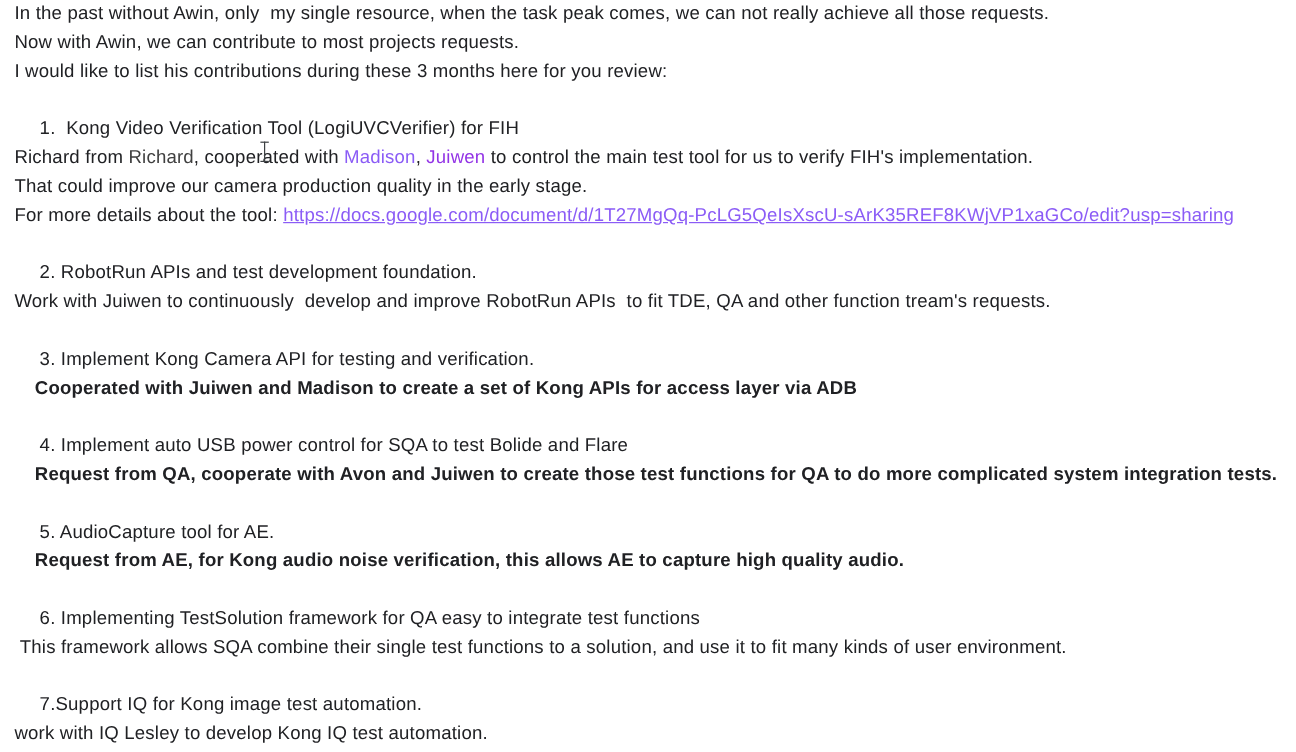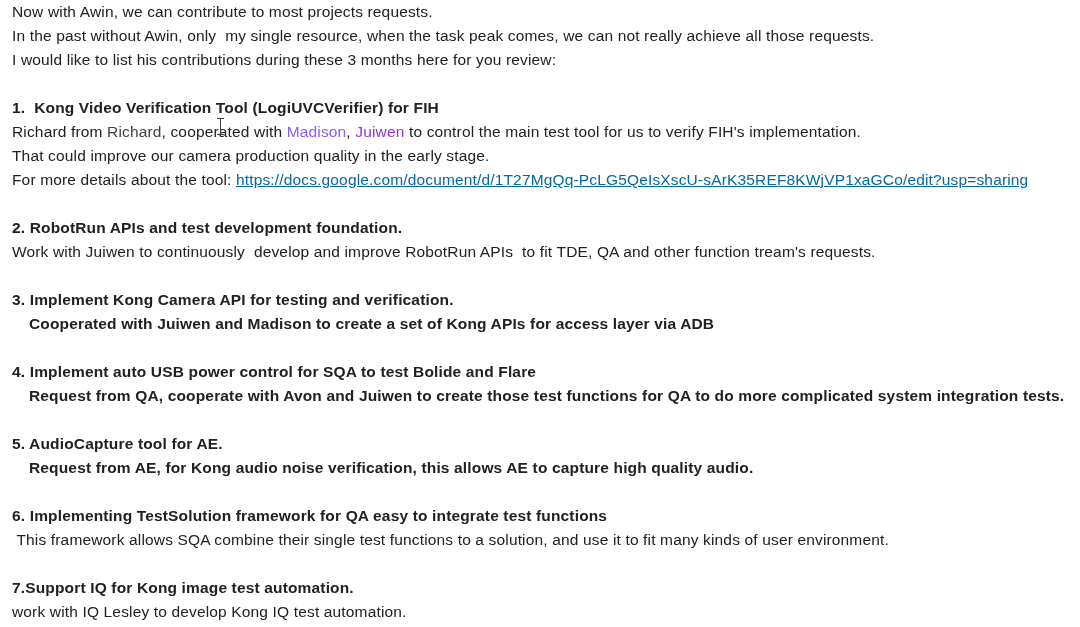--- a/index.html
+++ b/index.html
@@ -22,27 +22,28 @@
     padding: 0 12px;
   }
   .line {
     font-size: 15.5px;
     line-height: 24px;
     color: #202124;
     white-space: pre-wrap;
     letter-spacing: 0.01em;
   }
   .line.bold {
-    font-weight: bold;
+    font-weight: normal;
+    margin-left: 21px;
   }
   .spacer {
     height: 24px;
   }
   .link {
-    color: #0369a1;
+    color: #8b5cf6;
     text-decoration: underline;
     word-break: break-all;
   }
   .name-richard { color: #404040; }
   .name-madison { color: #8b5cf6; }
   .name-juiwen  { color: #9334e6; }
   .indent1 { padding-left: 17px; font-weight: bold; }
   .cursor {
     position: absolute;
     left: 220px;
@@ -64,22 +65,22 @@
   .cursor::after { bottom: 0; }
   .topclip {
     overflow: hidden;
   }
 </style>
 </head>
 <body>
 
 <div class="doc">
 
+  <div class="line topclip">In the past without Awin, only  my single resource, when the task peak comes, we can not really achieve all those requests.</div>
   <div class="line">Now with Awin, we can contribute to most projects requests.</div>
-  <div class="line topclip">In the past without Awin, only  my single resource, when the task peak comes, we can not really achieve all those requests.</div>
   <div class="line">I would like to list his contributions during these 3 months here for you review:</div>
 
   <div class="spacer"></div>
 
   <div class="line bold">1.  Kong Video Verification Tool (LogiUVCVerifier) for FIH</div>
   <div class="line"><span>Richard from </span><span class="name-richard">Richard</span><span>, cooperated with </span><span class="name-madison">Madison</span><span>, </span><span class="name-juiwen">Juiwen</span><span> to control the main test tool for us to verify FIH's implementation.</span></div>
   <div class="line">That could improve our camera production quality in the early stage.</div>
   <div class="line"><span>For more details about the tool: </span><a class="link" href="#">https://docs.google.com/document/d/1T27MgQq-PcLG5QeIsXscU-sArK35REF8KWjVP1xaGCo/edit?usp=sharing</a></div>
 
   <div class="spacer"></div>

